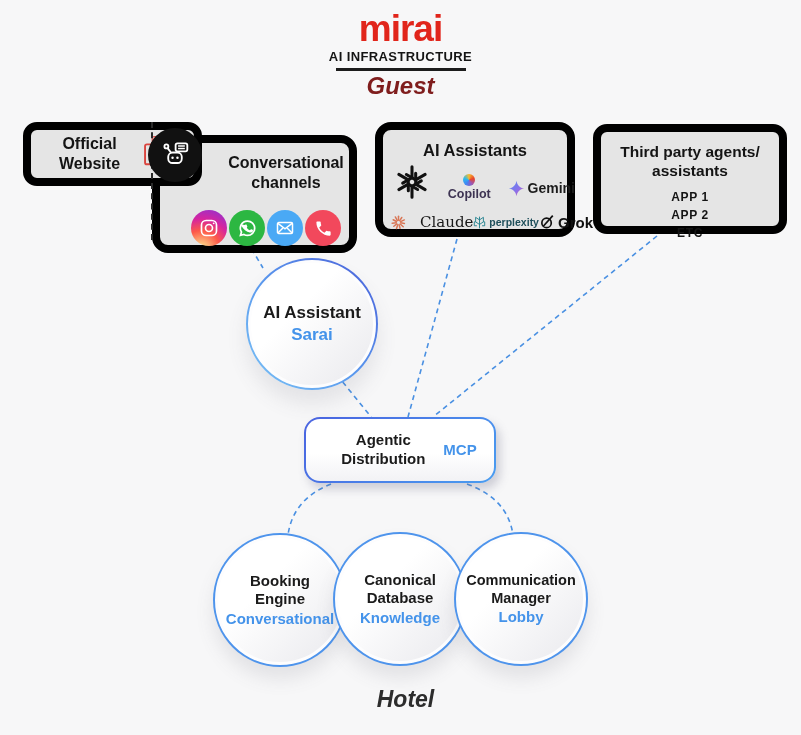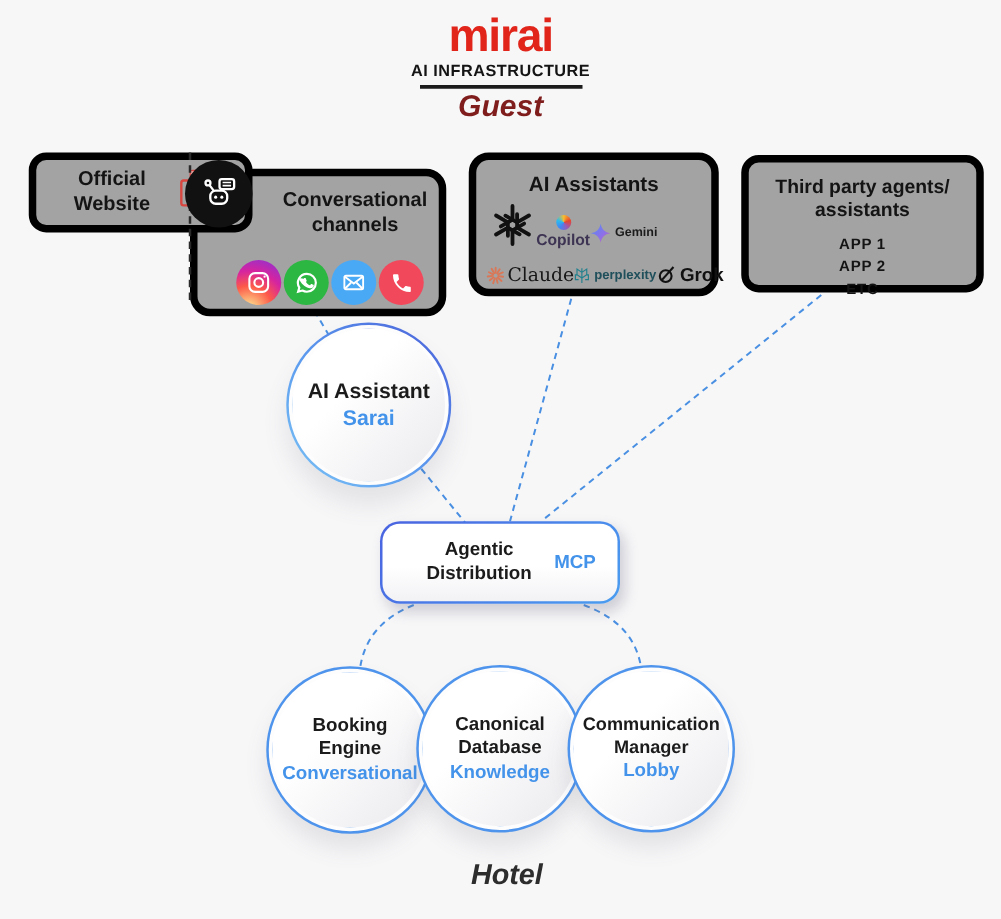--- a/index.html
+++ b/index.html
@@ -13,49 +13,49 @@
   .logo-rule { width:130px; height:3px; background:#1c1c1c; margin:4px auto 0 auto; }
   .guest-label { position:absolute; top:72px; left:0; width:801px; text-align:center;
                  font-size:24px; font-weight:800; font-style:italic; color:#7f1d1d; z-index:5; }
   .hotel-label { position:absolute; top:686px; left:5px; width:801px; text-align:center;
                  font-size:23px; font-weight:800; font-style:italic; color:#2d2d2d; z-index:5; }
 
   
   .wires { position:absolute; left:0; top:0; z-index:1; }
 
   
-  .box { position:absolute; background:#a3a3a3; border:6px solid #000000; z-index:2; }
+  .box { position:absolute; background:#e5e5e5; border:8px solid #000000; z-index:2; }
   .box-title { font-weight:800; color:#141414; text-align:center; line-height:1.22; }
 
   .conv-box { left:152px; top:135px; width:205px; height:118px; border-radius:16px; }
   .conv-title { position:absolute; left:52px; top:10px; width:148px; font-size:16px; }
   .conv-icons { position:absolute; left:31px; top:67px; display:flex; gap:2px; }
   .chip { width:36px; height:36px; border-radius:50%; display:flex; align-items:center; justify-content:center; }
   .chip svg { display:block; }
   .ig { background:radial-gradient(circle at 28% 110%, #fdf497 0%, #fd5949 40%, #d6249f 65%, #9a30c9 90%); }
 
   .ow-box { left:23px; top:122px; width:179px; height:64px; border-radius:14px; z-index:3;
             display:flex; align-items:center; justify-content:center; gap:10px; padding-left:6px; }
   .ow-title { font-size:16px; width:86px; }
   .dash-sep { position:absolute; left:151px; top:122px; height:118px; width:0;
               border-left:2px dashed #2a2a2a; z-index:4; }
   .robot-badge { position:absolute; left:148px; top:128px; width:54px; height:54px; border-radius:50%;
                  background:#111; z-index:5; display:flex; align-items:center; justify-content:center; }
 
   .ai-box { left:375px; top:122px; width:200px; height:115px; border-radius:16px; }
   .ai-title { position:absolute; top:10px; left:0; width:100%; font-size:16.5px; }
-  .ai-row1 { position:absolute; top:33px; left:10px; width:182px; display:flex; align-items:center; }
+  .ai-row1 { position:absolute; top:33px; left:10px; width:182px; display:flex; align-items:center; justify-content:space-between; }
   .ai-row2 { position:absolute; top:83px; left:8px; width:186px; display:flex; align-items:center; justify-content:space-between; }
   .copilot-wrap { display:flex; flex-direction:column; align-items:center; margin-top:6px; }
   .copilot-dot { width:12px; height:12px; border-radius:50%;
                  background:conic-gradient(#f9bb2d,#e8452c,#9b59b6,#4285f4,#2bbbee,#f9bb2d); }
   .copilot-text { font-size:12.5px; font-weight:800; color:#3d3352; margin-top:1px; }
   .gemini-wrap { display:flex; align-items:center; gap:3px; margin-top:8px; }
-  .gemini-text { font-size:10px; font-weight:700; color:#1b1b1b; }
-  .claude-wrap { display:flex; align-items:center; gap:2px; }
+  .gemini-text { font-size:14px; font-weight:700; color:#1b1b1b; }
+  .claude-wrap { display:flex; align-items:center; gap:14px; }
   .claude-text { font-family:"DejaVu Serif", serif; font-size:15px; color:#171717; }
   .pplx-wrap { display:flex; align-items:center; gap:3px; }
   .pplx-text { font-size:10.5px; font-weight:600; color:#1f4f5b; }
   .grok-wrap { display:flex; align-items:center; gap:3px; }
   .grok-text { font-size:15px; font-weight:800; color:#111; }
 
   .tp-box { left:593px; top:124px; width:194px; height:110px; border-radius:14px; }
   .tp-title { position:absolute; top:11px; left:0; width:100%; font-size:15.5px; }
   .tp-items { position:absolute; top:56px; left:0; width:100%; text-align:center; }
   .tp-item { font-size:12px; font-weight:800; color:#141414; letter-spacing:.6px; line-height:18px; }
@@ -65,21 +65,21 @@
                background:linear-gradient(225deg,#4a5fd9 0%,#5b9aee 55%,#7cc3f5 100%);
                box-shadow:0 14px 20px rgba(90,90,110,.12); }
   .blue-ring { position:absolute; border-radius:50%; padding:2px; background:#4E94EC;
                box-shadow:0 12px 18px rgba(90,90,110,.13); }
   .circle-in { width:100%; height:100%; border-radius:50%;
                background:linear-gradient(135deg,#ffffff 38%,#e9e9ed 100%);
                border:3px solid #fdfdfe;
                display:flex; flex-direction:column; align-items:center; justify-content:center; text-align:center; }
   .node-title { font-size:15px; font-weight:800; color:#1b1b1b; line-height:1.25; }
   .node-sub { font-size:15px; font-weight:800; color:#4493EA; line-height:1.3; }
-  .sarai-ring { left:229px; top:258px; width:132px; height:132px; }
+  .sarai-ring { left:246px; top:258px; width:132px; height:132px; }
   .sarai-ring .node-title, .sarai-ring .node-sub { font-size:17px; }
   .booking-ring { left:213px; top:533px; width:134px; height:134px; z-index:2; }
   .canonical-ring { left:333px; top:532px; width:134px; height:134px; z-index:3; }
   .comm-ring { left:454px; top:532px; width:134px; height:134px; z-index:4; }
   .comm-ring .node-title { font-size:14.5px; }
 
   
   .agentic-out { position:absolute; left:304px; top:417px; width:192px; height:66px; border-radius:16px;
                  background:linear-gradient(135deg,#4a63e0,#4a9df0); padding:2px; z-index:2;
                  box-shadow:4px 6px 10px rgba(110,110,135,.30); }

